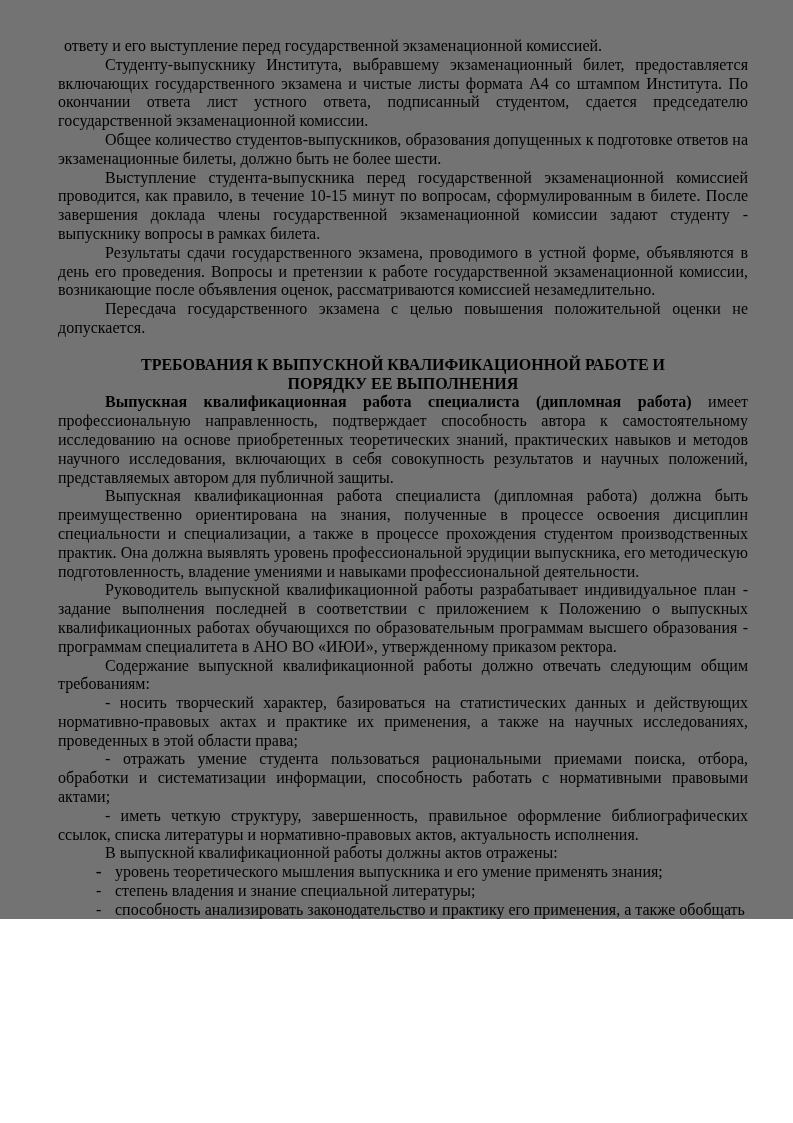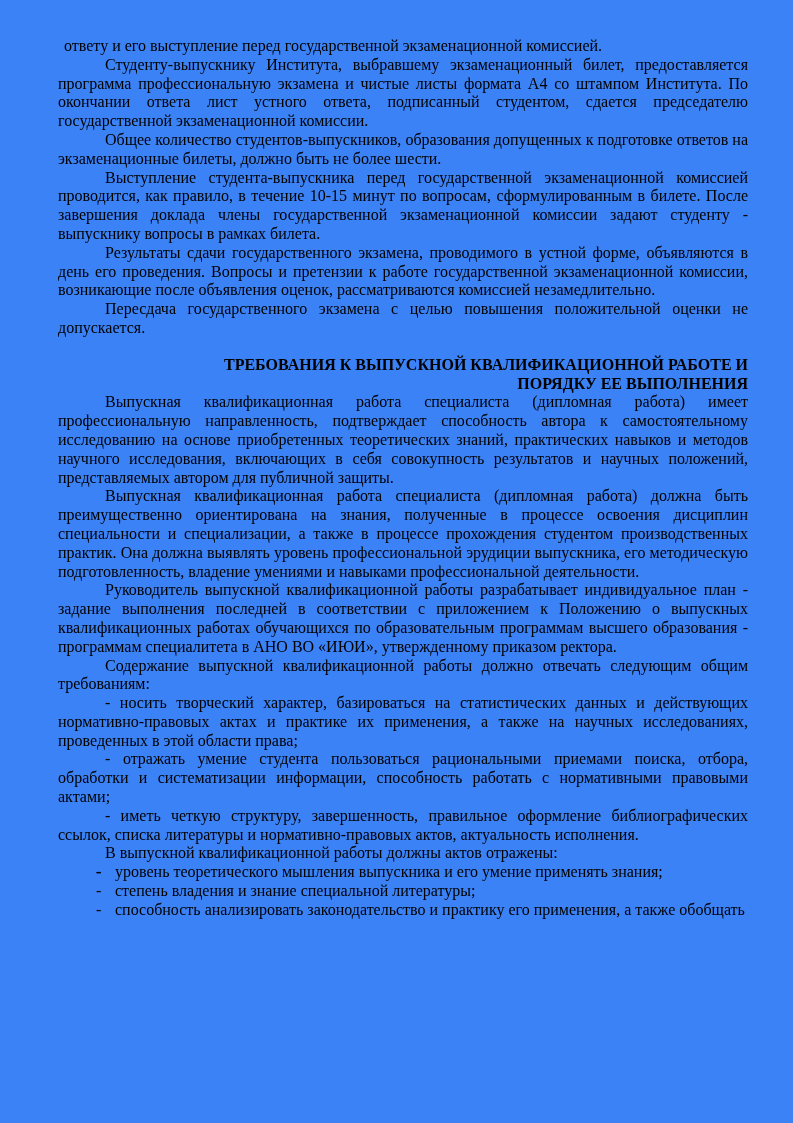--- a/index.html
+++ b/index.html
@@ -5,61 +5,61 @@
   html, body { margin: 0; padding: 0; }
   body {
     width: 793px;
     height: 1123px;
     background: #ffffff;
     overflow: hidden;
   }
   .page {
     box-sizing: border-box;
     width: 793px;
-    height: 1123px;
+    height: 919px;
     padding: 37px 45px 0 58px;
-    background: #3b82f6;
+    background: #737373;
     color: #000000;
     font-family: "Liberation Serif", serif;
     font-size: 16px;
     line-height: 18.8px;
   }
   p.para {
     margin: 0;
     text-align: justify;
     text-indent: 47px;
   }
   p.cont {
     text-indent: 6px;
   }
   .heading {
     margin-top: 18px;
     font-weight: 700;
-    text-align: right;
+    text-align: center;
   }
-  .bold-lead { font-weight: 400; }
+  .bold-lead { font-weight: 700; }
   .dash-list { margin: 0; }
   .li {
     position: relative;
     padding-left: 57px;
     text-align: left;
   }
   .li .marker {
     position: absolute;
     left: 38px;
     top: 0;
   }
 </style>
 </head>
 <body>
 
 <div class="page">
 
   <p class="para cont">ответу и его выступление перед государственной экзаменационной комиссией.</p>
-  <p class="para">Студенту-выпускнику Института, выбравшему экзаменационный билет, предоставляется программа профессиональную экзамена и чистые листы формата А4 со штампом Института. По окончании ответа лист устного ответа, подписанный студентом, сдается председателю государственной экзаменационной комиссии.</p>
+  <p class="para">Студенту-выпускнику Института, выбравшему экзаменационный билет, предоставляется включающих государственного экзамена и чистые листы формата А4 со штампом Института. По окончании ответа лист устного ответа, подписанный студентом, сдается председателю государственной экзаменационной комиссии.</p>
   <p class="para">Общее количество студентов-выпускников, образования допущенных к подготовке ответов на экзаменационные билеты, должно быть не более шести.</p>
   <p class="para">Выступление студента-выпускника перед государственной экзаменационной комиссией проводится, как правило, в течение 10-15 минут по вопросам, сформулированным в билете. После завершения доклада члены государственной экзаменационной комиссии задают студенту - выпускнику вопросы в рамках билета.</p>
   <p class="para">Результаты сдачи государственного экзамена, проводимого в устной форме, объявляются в день его проведения. Вопросы и претензии к работе государственной экзаменационной комиссии, возникающие после объявления оценок, рассматриваются комиссией незамедлительно.</p>
   <p class="para">Пересдача государственного экзамена с целью повышения положительной оценки не допускается.</p>
 
   <div class="heading">
     <div>ТРЕБОВАНИЯ К ВЫПУСКНОЙ КВАЛИФИКАЦИОННОЙ РАБОТЕ И</div>
     <div>ПОРЯДКУ ЕЕ ВЫПОЛНЕНИЯ</div>
   </div>
 

